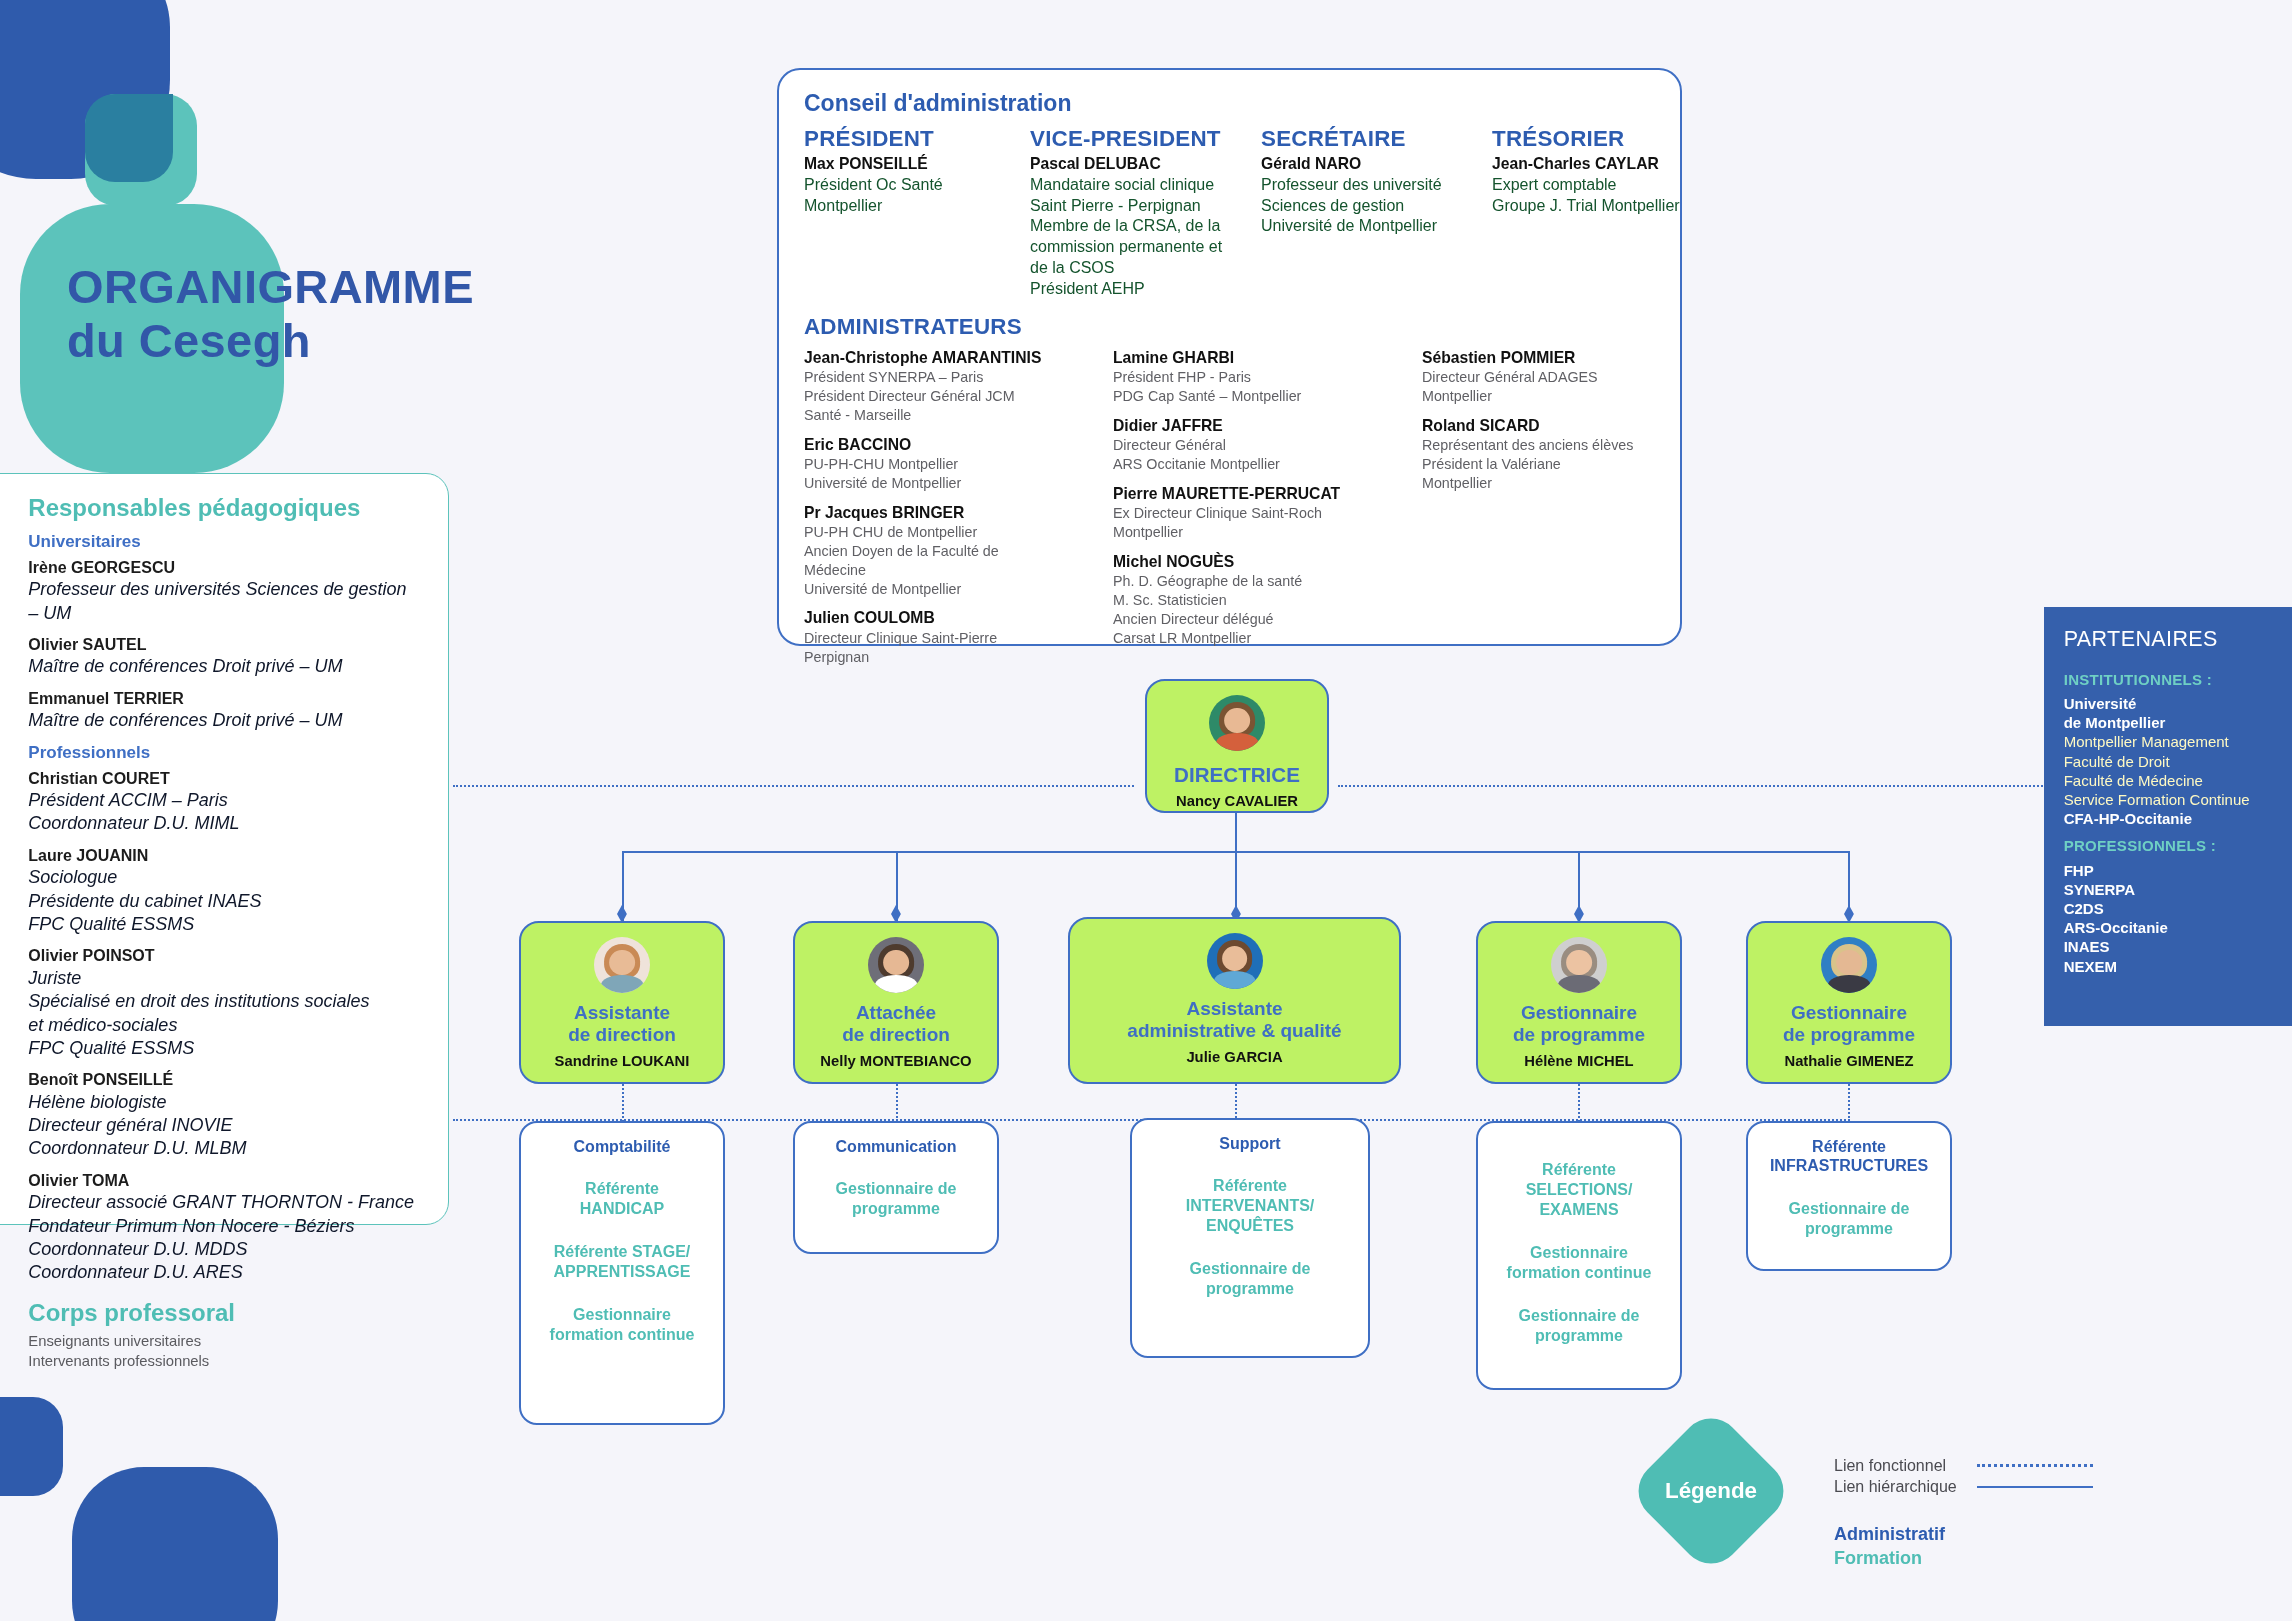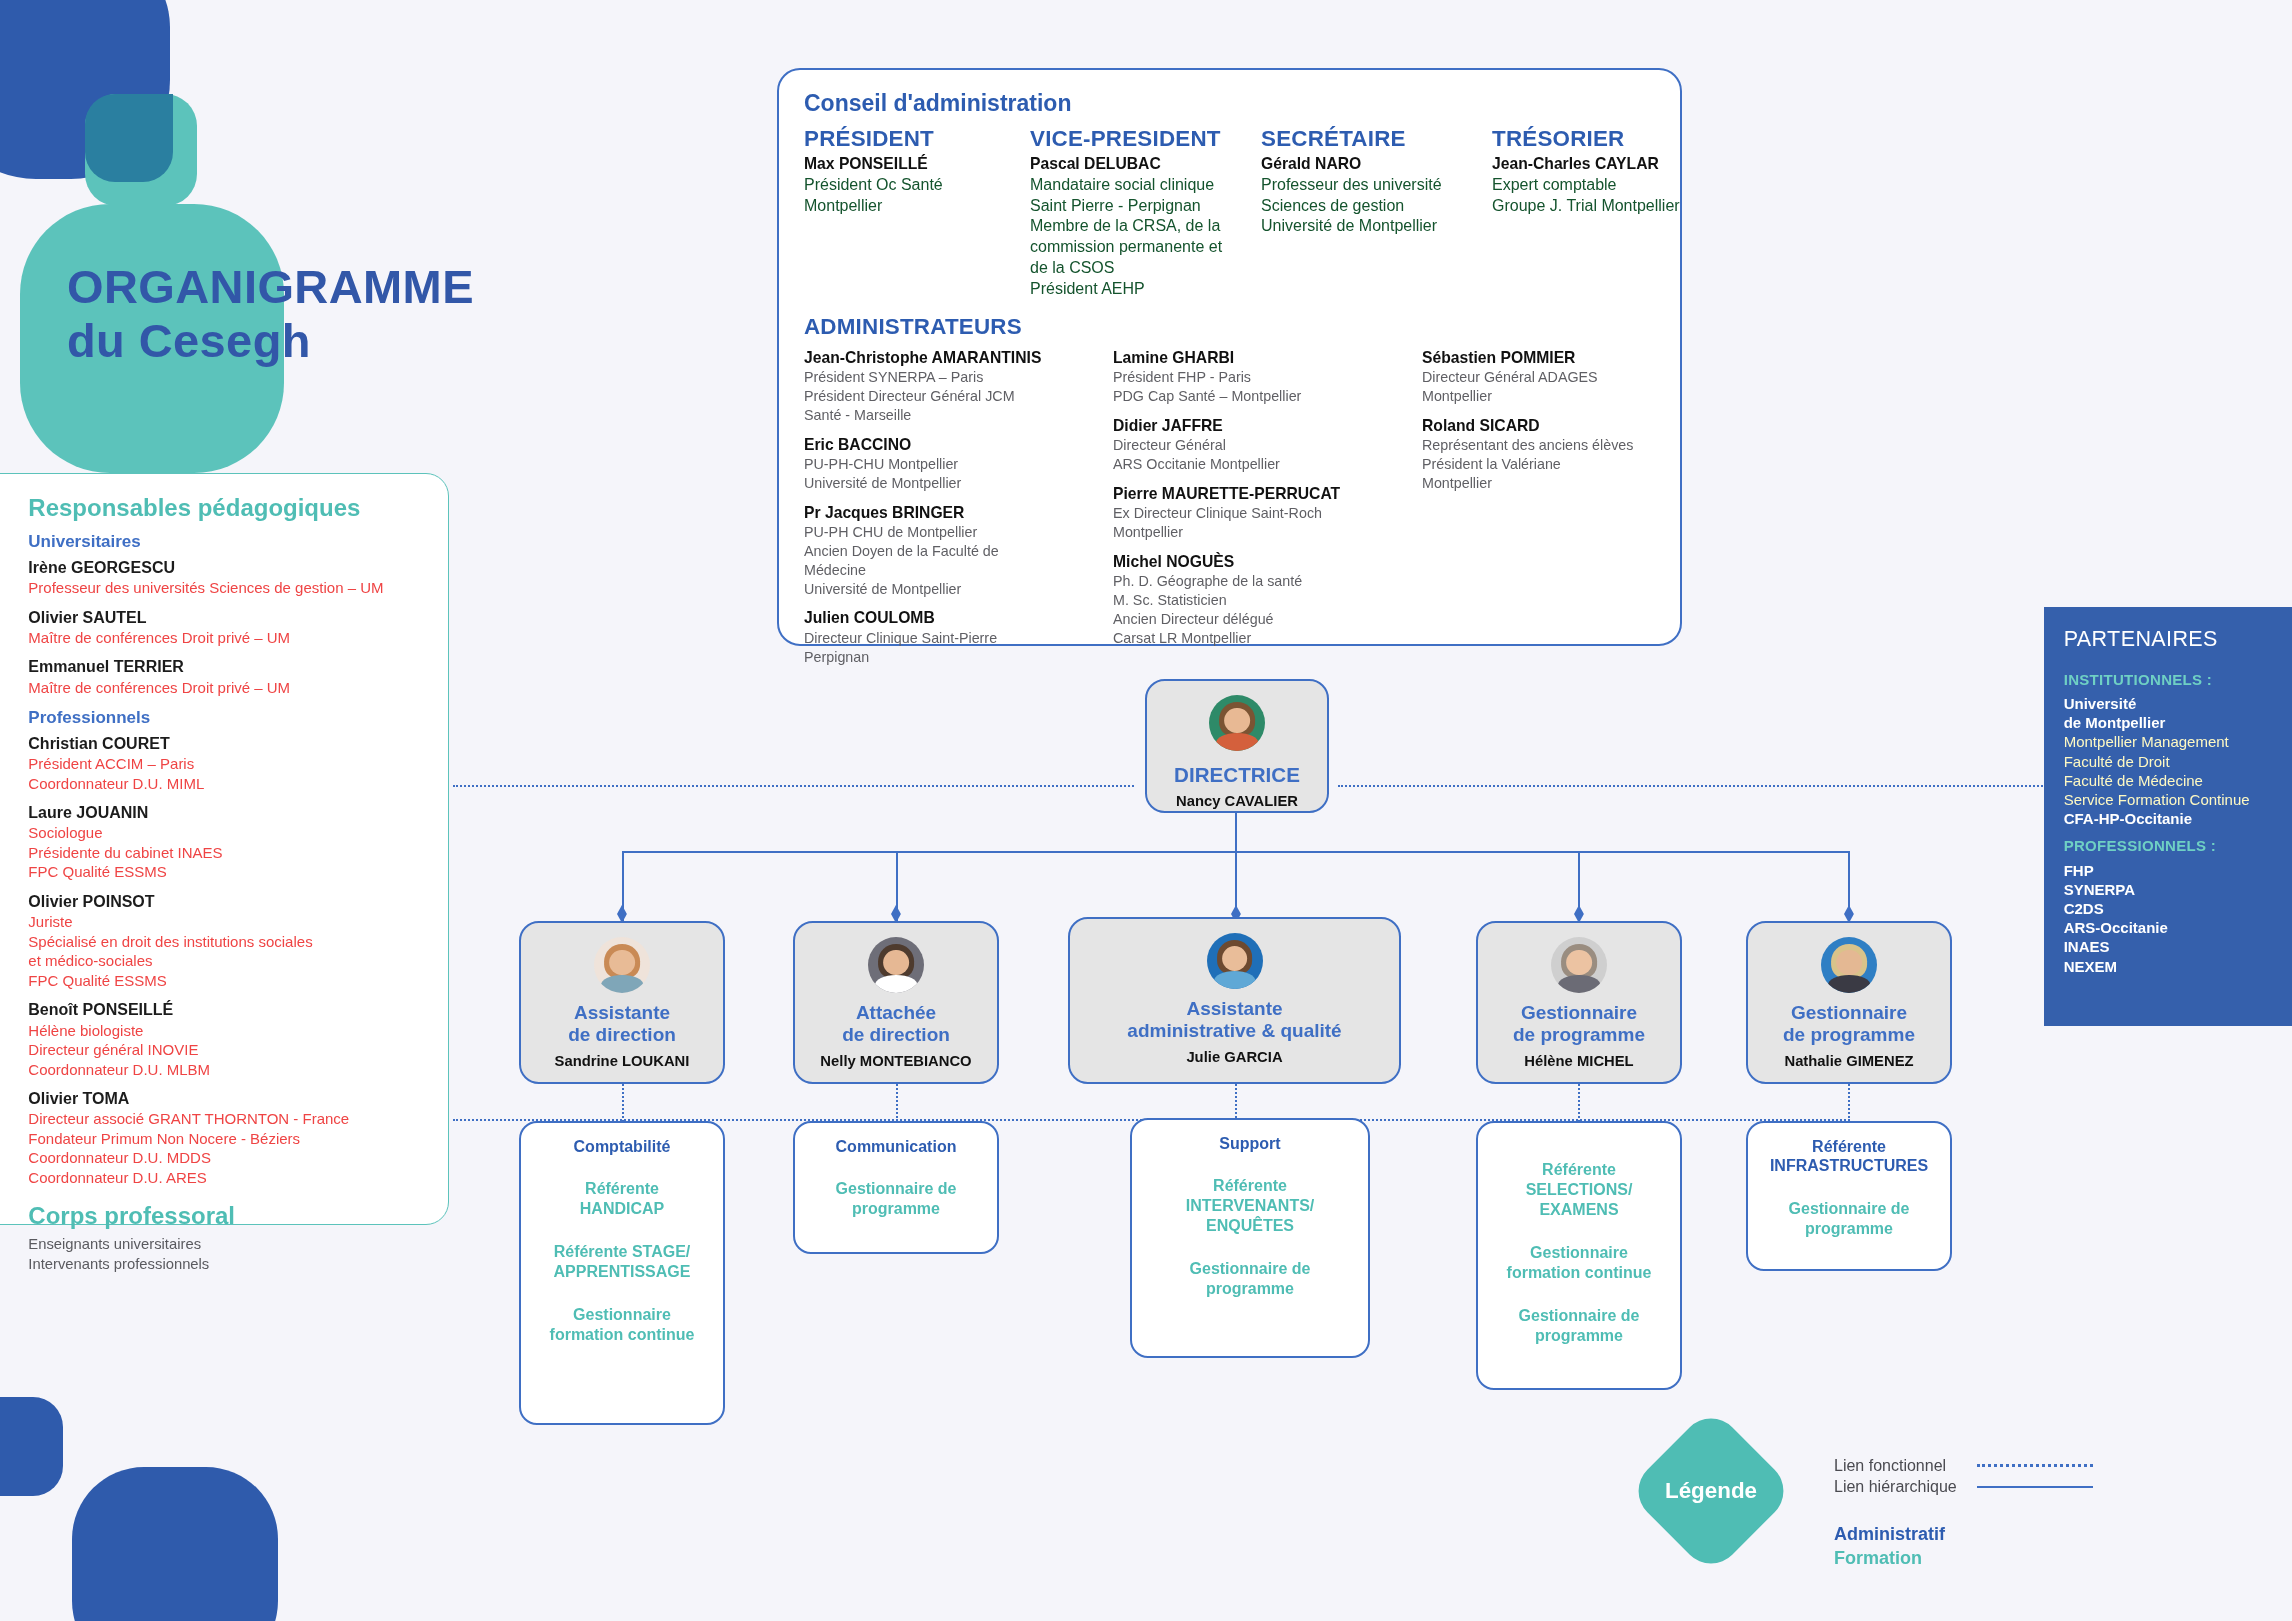--- a/index.html
+++ b/index.html
@@ -51,21 +51,21 @@
   
   #ped-panel {
     position: absolute; left: -19.7px; top: 473px; width: 469px; height: 752px;
     background: #ffffff; border: 1.8px solid #5cc3bb;
     border-radius: 0 23px 23px 0; padding: 19.7px 30px 16px 47px; z-index: 4;
   }
   .panel-h { font-size: 24px; font-weight: 700; color: #4fbdb4; margin-bottom: 9.9px; }
   .panel-sub { font-size: 17px; font-weight: 700; color: #3f6fc4; margin: 10.7px 0 5.4px; }
   .person { margin-bottom: 9.9px; }
   .person .nm { font-size: 16px; font-weight: 700; color: #1c1c1c; line-height: 1.28; }
-  .person .rl { font-size: 15px; color: #ef4444; line-height: 1.30; }
+  .person .rl { font-size: 18px; color: #0f172a; line-height: 1.30; font-style: italic; }
   .panel-h2 { font-size: 24px; font-weight: 700; color: #4fbdb4; margin: 14.3px 0 5.4px; }
   .plain { font-size: 14.8px; color: #5a5a5f; line-height: 1.32; }
 
   
   #ca-card {
     position: absolute; left: 777px; top: 68px; width: 905px; height: 578px;
     background: #fff; border: 2.2px solid #3f6fc4; border-radius: 23px;
     padding: 19.7px 23px 14.3px 25px; z-index: 6;
   }
   #ca-title { font-size: 23px; font-weight: 700; color: #2d5cb0; margin-bottom: 9px; }
@@ -109,21 +109,21 @@
   .dotline-v {
     position: absolute; width: 0; border-left: 2.7px dotted #3f6fc4; z-index: 2;
   }
   .diamond {
     position: absolute; width: 9.9px; height: 18px; background: #3f6fc4; z-index: 3;
     clip-path: polygon(50% 0%, 100% 50%, 50% 100%, 0% 50%);
   }
 
   
   .pcard {
-    position: absolute; background: #e5e5e5; border: 2.7px solid #3f6fc4; border-radius: 19.7px;
+    position: absolute; background: #bef264; border: 2.7px solid #3f6fc4; border-radius: 19.7px;
     display: flex; flex-direction: column; align-items: center; justify-content: flex-start;
     z-index: 5; padding-top: 14.3px;
   }
   .avatar { width: 56px; height: 56px; border-radius: 50%; overflow: hidden; position: relative; }
   .avatar .bg { position: absolute; inset: 0; }
   .avatar .head {
     position: absolute; left: 50%; top: 22%; width: 46%; height: 46%;
     transform: translateX(-50%); border-radius: 50%;
   }
   .avatar .hair {

